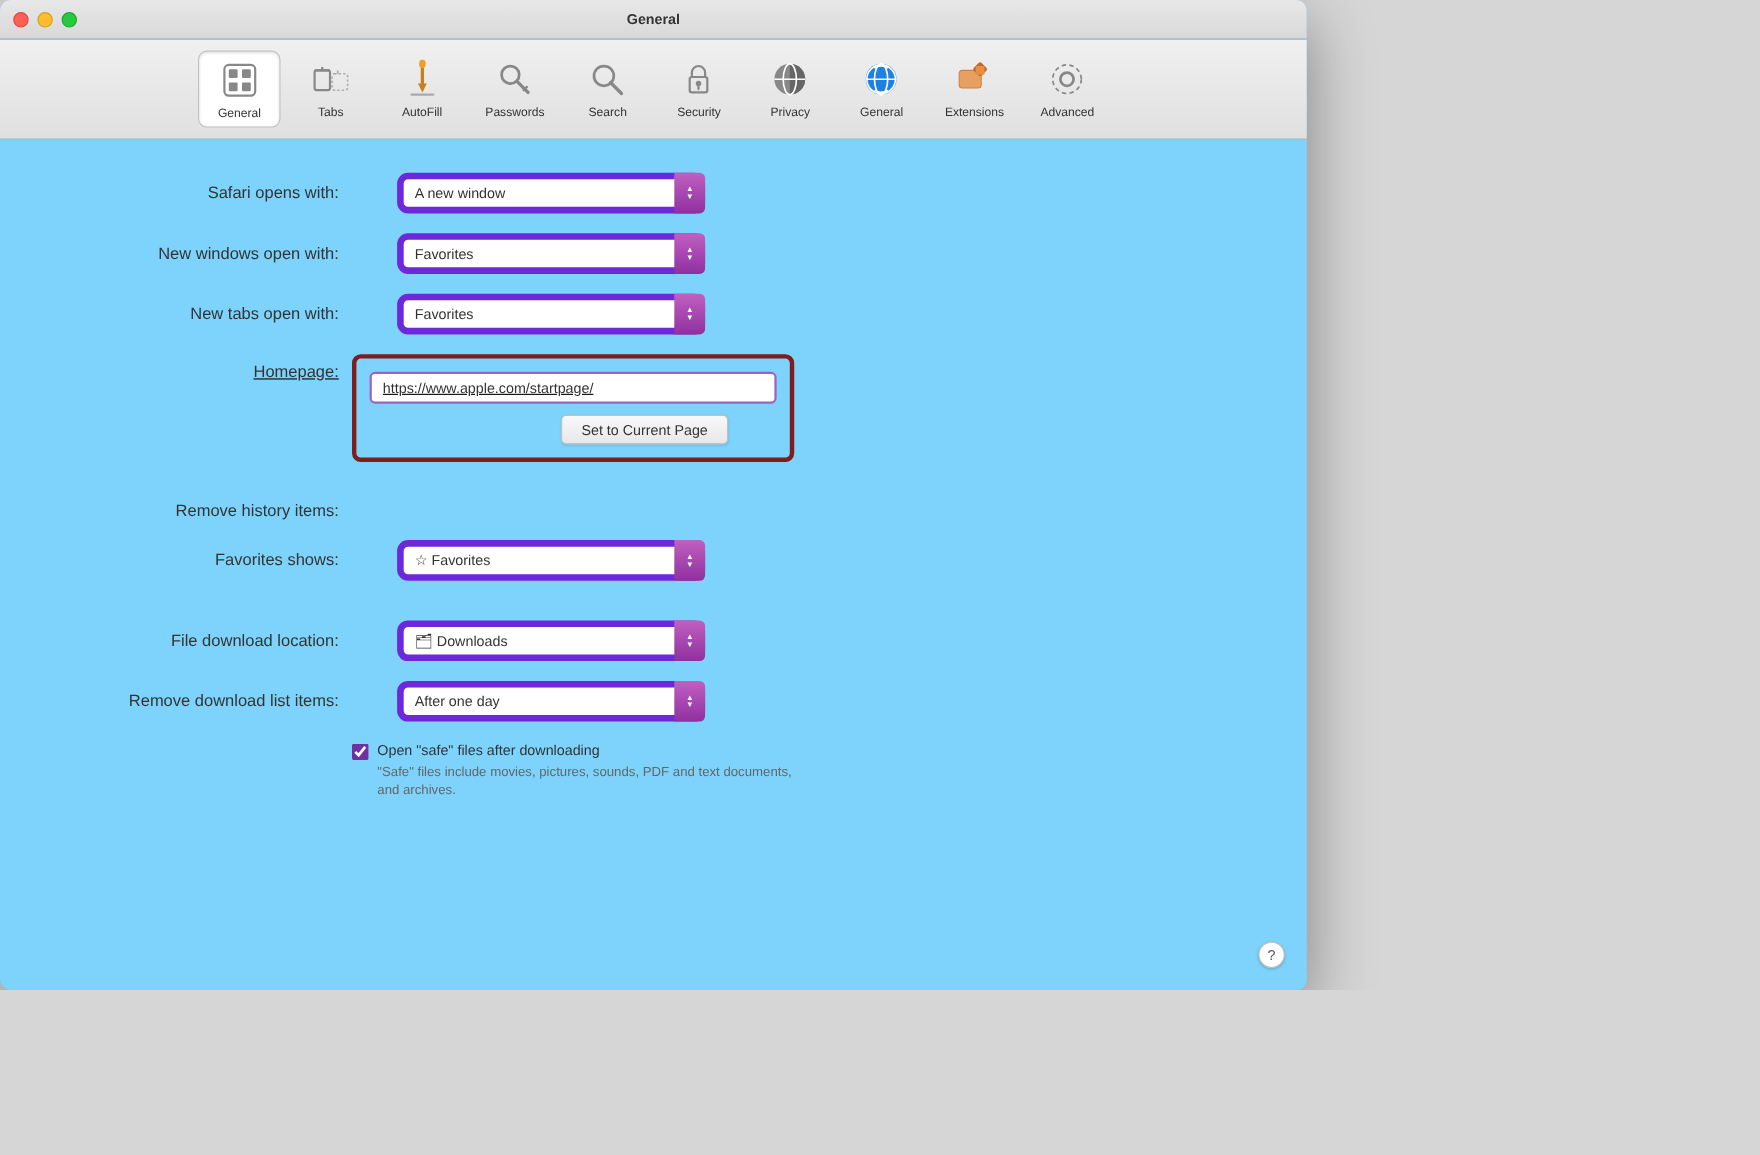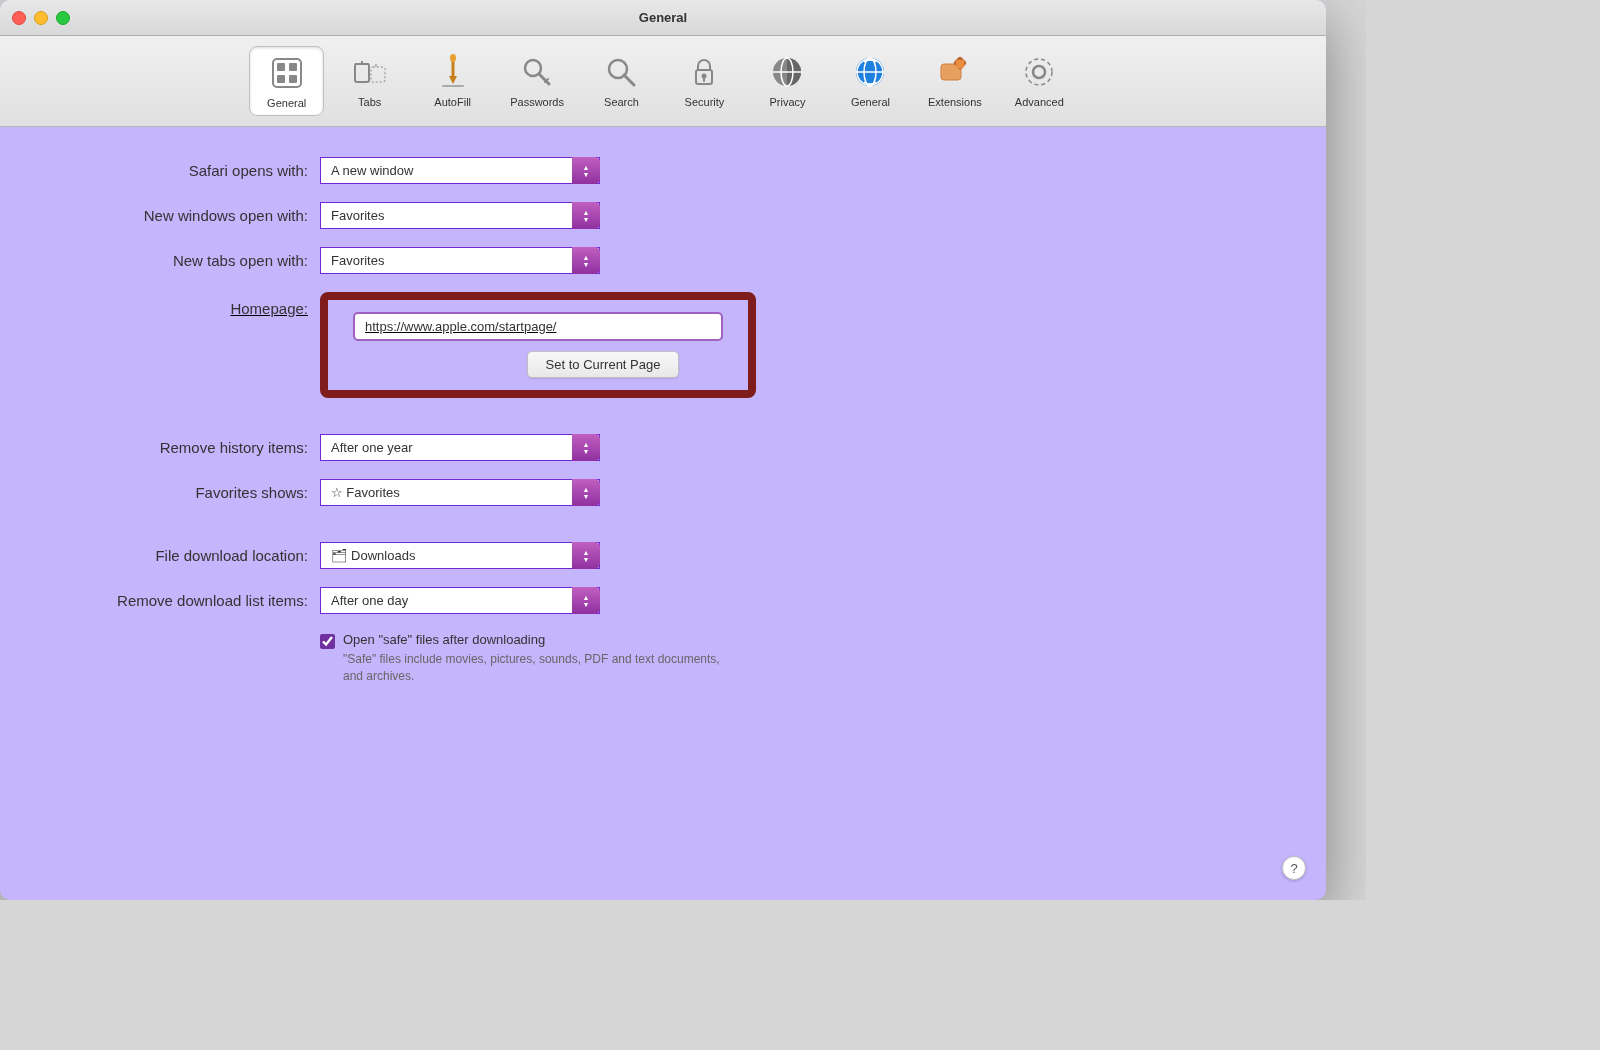--- a/index.html
+++ b/index.html
@@ -5,23 +5,23 @@
     * { box-sizing: border-box; margin: 0; padding: 0; }
     body {
       font-family: -apple-system, BlinkMacSystemFont, "Helvetica Neue", Arial, sans-serif;
       background: #d6d6d6;
       width: 1366px;
       height: 900px;
       overflow: hidden;
     }
 
     .window {
-      width: 1326px;
+      width: 1188px;
       height: 900px;
-      background: #c4b5fd;
+      background: #7dd3fc;
       border-radius: 10px;
       overflow: hidden;
       display: flex;
       flex-direction: column;
       box-shadow: 0 20px 60px rgba(0,0,0,0.4);
     }
 
     
     .title-bar {
       background: linear-gradient(to bottom, #e8e8e8, #d8d8d8);
@@ -120,28 +120,29 @@
     
     .select-wrapper {
       position: relative;
       display: inline-flex;
       align-items: center;
     }
     .styled-select {
       appearance: none;
       -webkit-appearance: none;
       background: white;
-      border: 1px solid #6d28d9;
-      border-radius: 0;
+      border: 6px solid #6d28d9;
+      border-radius: 10px;
       padding: 5px 34px 5px 10px;
       font-size: 13px;
       color: #333;
       min-width: 280px;
       cursor: pointer;
       outline: none;
+      margin-left: 41px;
     }
     .select-arrow {
       position: absolute;
       right: 0;
       top: 0;
       bottom: 0;
       width: 28px;
       background: linear-gradient(to bottom, #c060c0, #9030a0);
       border-radius: 0 5px 5px 0;
       display: flex;
@@ -425,46 +426,36 @@
             <option>Favorites</option>
             <option>Homepage</option>
             <option>Empty Page</option>
           </select>
           <div class="select-arrow"></div>
         </div>
       </div>
 
       <div style="display:flex; align-items:flex-start; margin-bottom:18px;text-decoration:underline;">
         <span class="form-label" style="padding-top:8px;">Homepage:</span>
-        <div style="border: 8px solid #7f1d1d; border-radius: 8px; padding: 12px 25px; display:inline-block;">
+        <div style="border: 4px solid #7f1d1d; border-radius: 8px; padding: 12px 12px; display:inline-block;">
           <div class="homepage-inner">
             <div class="homepage-row">
               <input type="text" class="homepage-input" value="https://www.apple.com/startpage/" style="">
             </div>
             <div style="text-align:center;">
               <button class="set-current-btn">Set to Current Page</button>
             </div>
           </div>
         </div>
       </div>
 
       <div class="separator"></div>
 
       <div class="form-row">
         <span class="form-label">Remove history items:</span>
-        <div class="select-wrapper">
-          <select class="styled-select">
-            <option>After one year</option>
-            <option>After one month</option>
-            <option>After one week</option>
-            <option>After one day</option>
-            <option>Manually</option>
-          </select>
-          <div class="select-arrow"></div>
-        </div>
       </div>
 
       <div class="form-row">
         <span class="form-label">Favorites shows:</span>
         <div class="select-wrapper">
           <select class="styled-select">
             <option>☆ Favorites</option>
             <option>Bookmarks</option>
           </select>
           <div class="select-arrow"></div>

